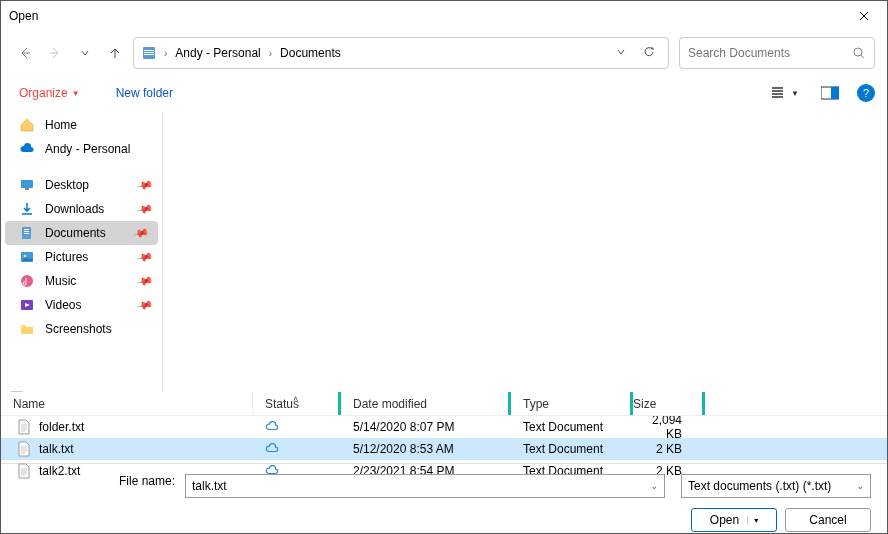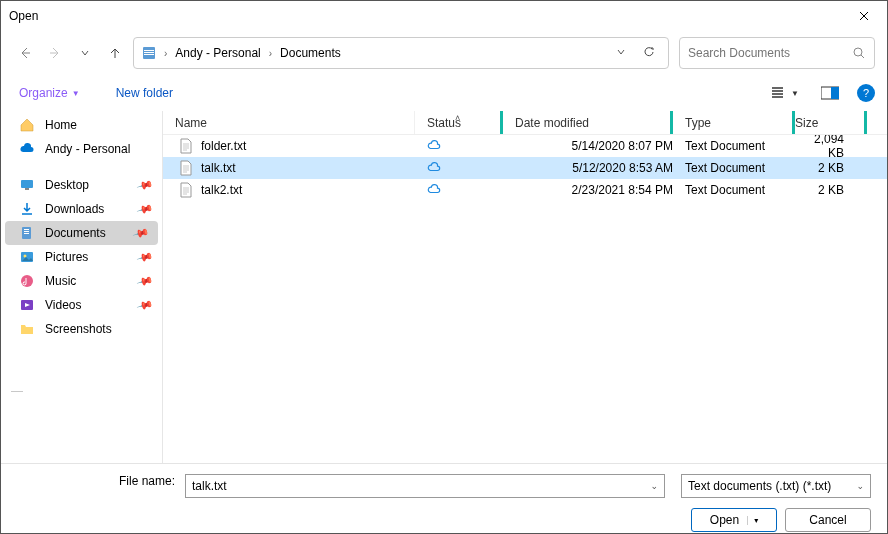--- a/index.html
+++ b/index.html
@@ -13,41 +13,41 @@
 .crumb-box { flex: 1; height: 32px; border: 1px solid #ccc; border-radius: 4px; display: flex; align-items: center; padding: 0 6px; gap: 4px; }
 .crumb-icon { width: 18px; height: 18px; display: flex; align-items: center; justify-content: center; }
 .crumb { padding: 0 2px; cursor: pointer; }
 .chevron { color: #666; padding: 0 2px; font-size: 10px; }
 .crumb-spacer { flex: 1; }
 .crumb-dropdown { font-size: 10px; color: #555; padding: 0 6px; cursor: pointer; }
 .refresh { padding: 0 6px; cursor: pointer; }
 .search-box { width: 196px; height: 32px; border: 1px solid #ccc; border-radius: 4px; display: flex; align-items: center; padding: 0 8px; margin-left: 4px; }
 .search-box input { flex: 1; border: none; outline: none; font-size: 12px; color: #777; }
 .toolbar { height: 36px; display: flex; align-items: center; padding: 0 12px; }
-.organize { color: #8b5cf6; padding: 4px 6px; display: flex; align-items: center; gap: 4px; cursor: pointer; }
+.organize { color: #ef4444; padding: 4px 6px; display: flex; align-items: center; gap: 4px; cursor: pointer; }
 .organize .tri { font-size: 8px; }
 .newfolder { color: #0a57c4; padding: 4px 8px; margin-left: 22px; cursor: pointer; }
 .tool-spacer { flex: 1; }
 .view-btn { display: flex; align-items: center; gap: 4px; padding: 4px 6px; cursor: pointer; }
 .preview-btn { width: 26px; height: 20px; margin-left: 12px; display: flex; align-items: center; justify-content: center; cursor: pointer; }
 .help-btn { width: 18px; height: 18px; border-radius: 50%; background: #0078d4; color: #fff; display: flex; align-items: center; justify-content: center; font-size: 11px; margin-left: 14px; cursor: pointer; }
-.main { display: flex; height: 352px; }
+.main { display: flex; height: 352px; flex-direction: column; }
 .sidebar { width: 162px; border-right: 1px solid #e6e6e6; padding-top: 2px; }
 .side-item { display: flex; align-items: center; height: 24px; padding-left: 18px; gap: 10px; cursor: pointer; }
 .side-item.selected { background: #d4d4d4; border-radius: 4px; margin: 0 4px; padding-left: 14px; }
 .side-item .pin { margin-left: auto; margin-right: 10px; color: #999; font-size: 11px; transform: rotate(30deg); }
 .side-icon { width: 16px; height: 16px; display: flex; align-items: center; justify-content: center; }
 .side-gap { height: 12px; }
 .side-stem { width: 12px; height: 1px; background: #c8c8c8; margin: 50px 0 0 10px; }
 .filelist { flex: 1; display: flex; flex-direction: column; }
 .headers { display: flex; height: 24px; align-items: center; border-bottom: 1px solid #eee; color: #333; position: relative; }
 .col { padding-left: 12px; }
 .col.name { width: 252px; }
 .col.status { width: 88px; }
-.col.date { width: 170px; text-align: right; }
+.col.date { width: 170px; }
 .col.type { width: 122px; }
 .col.size { width: 72px; text-align: right; padding-right: 23px; padding-left: 0; }
 .headers .sort-caret { position: absolute; left: 292px; top: 2px; font-size: 9px; color: #555; }
 .headers .col { border-right: 3px solid #14b8a6; height: 100%; display: flex; align-items: center; }
 .headers .col.name { border-right: 1px solid #f0f0f0; }
 .row { display: flex; height: 22px; align-items: center; }
 .row.selected { background: #cce8ff; }
 .row .col.name { display: flex; align-items: center; gap: 8px; }
 .file-icon { width: 14px; height: 16px; margin-left: 4px; }
 .cloud { color: #1f8ae0; }

